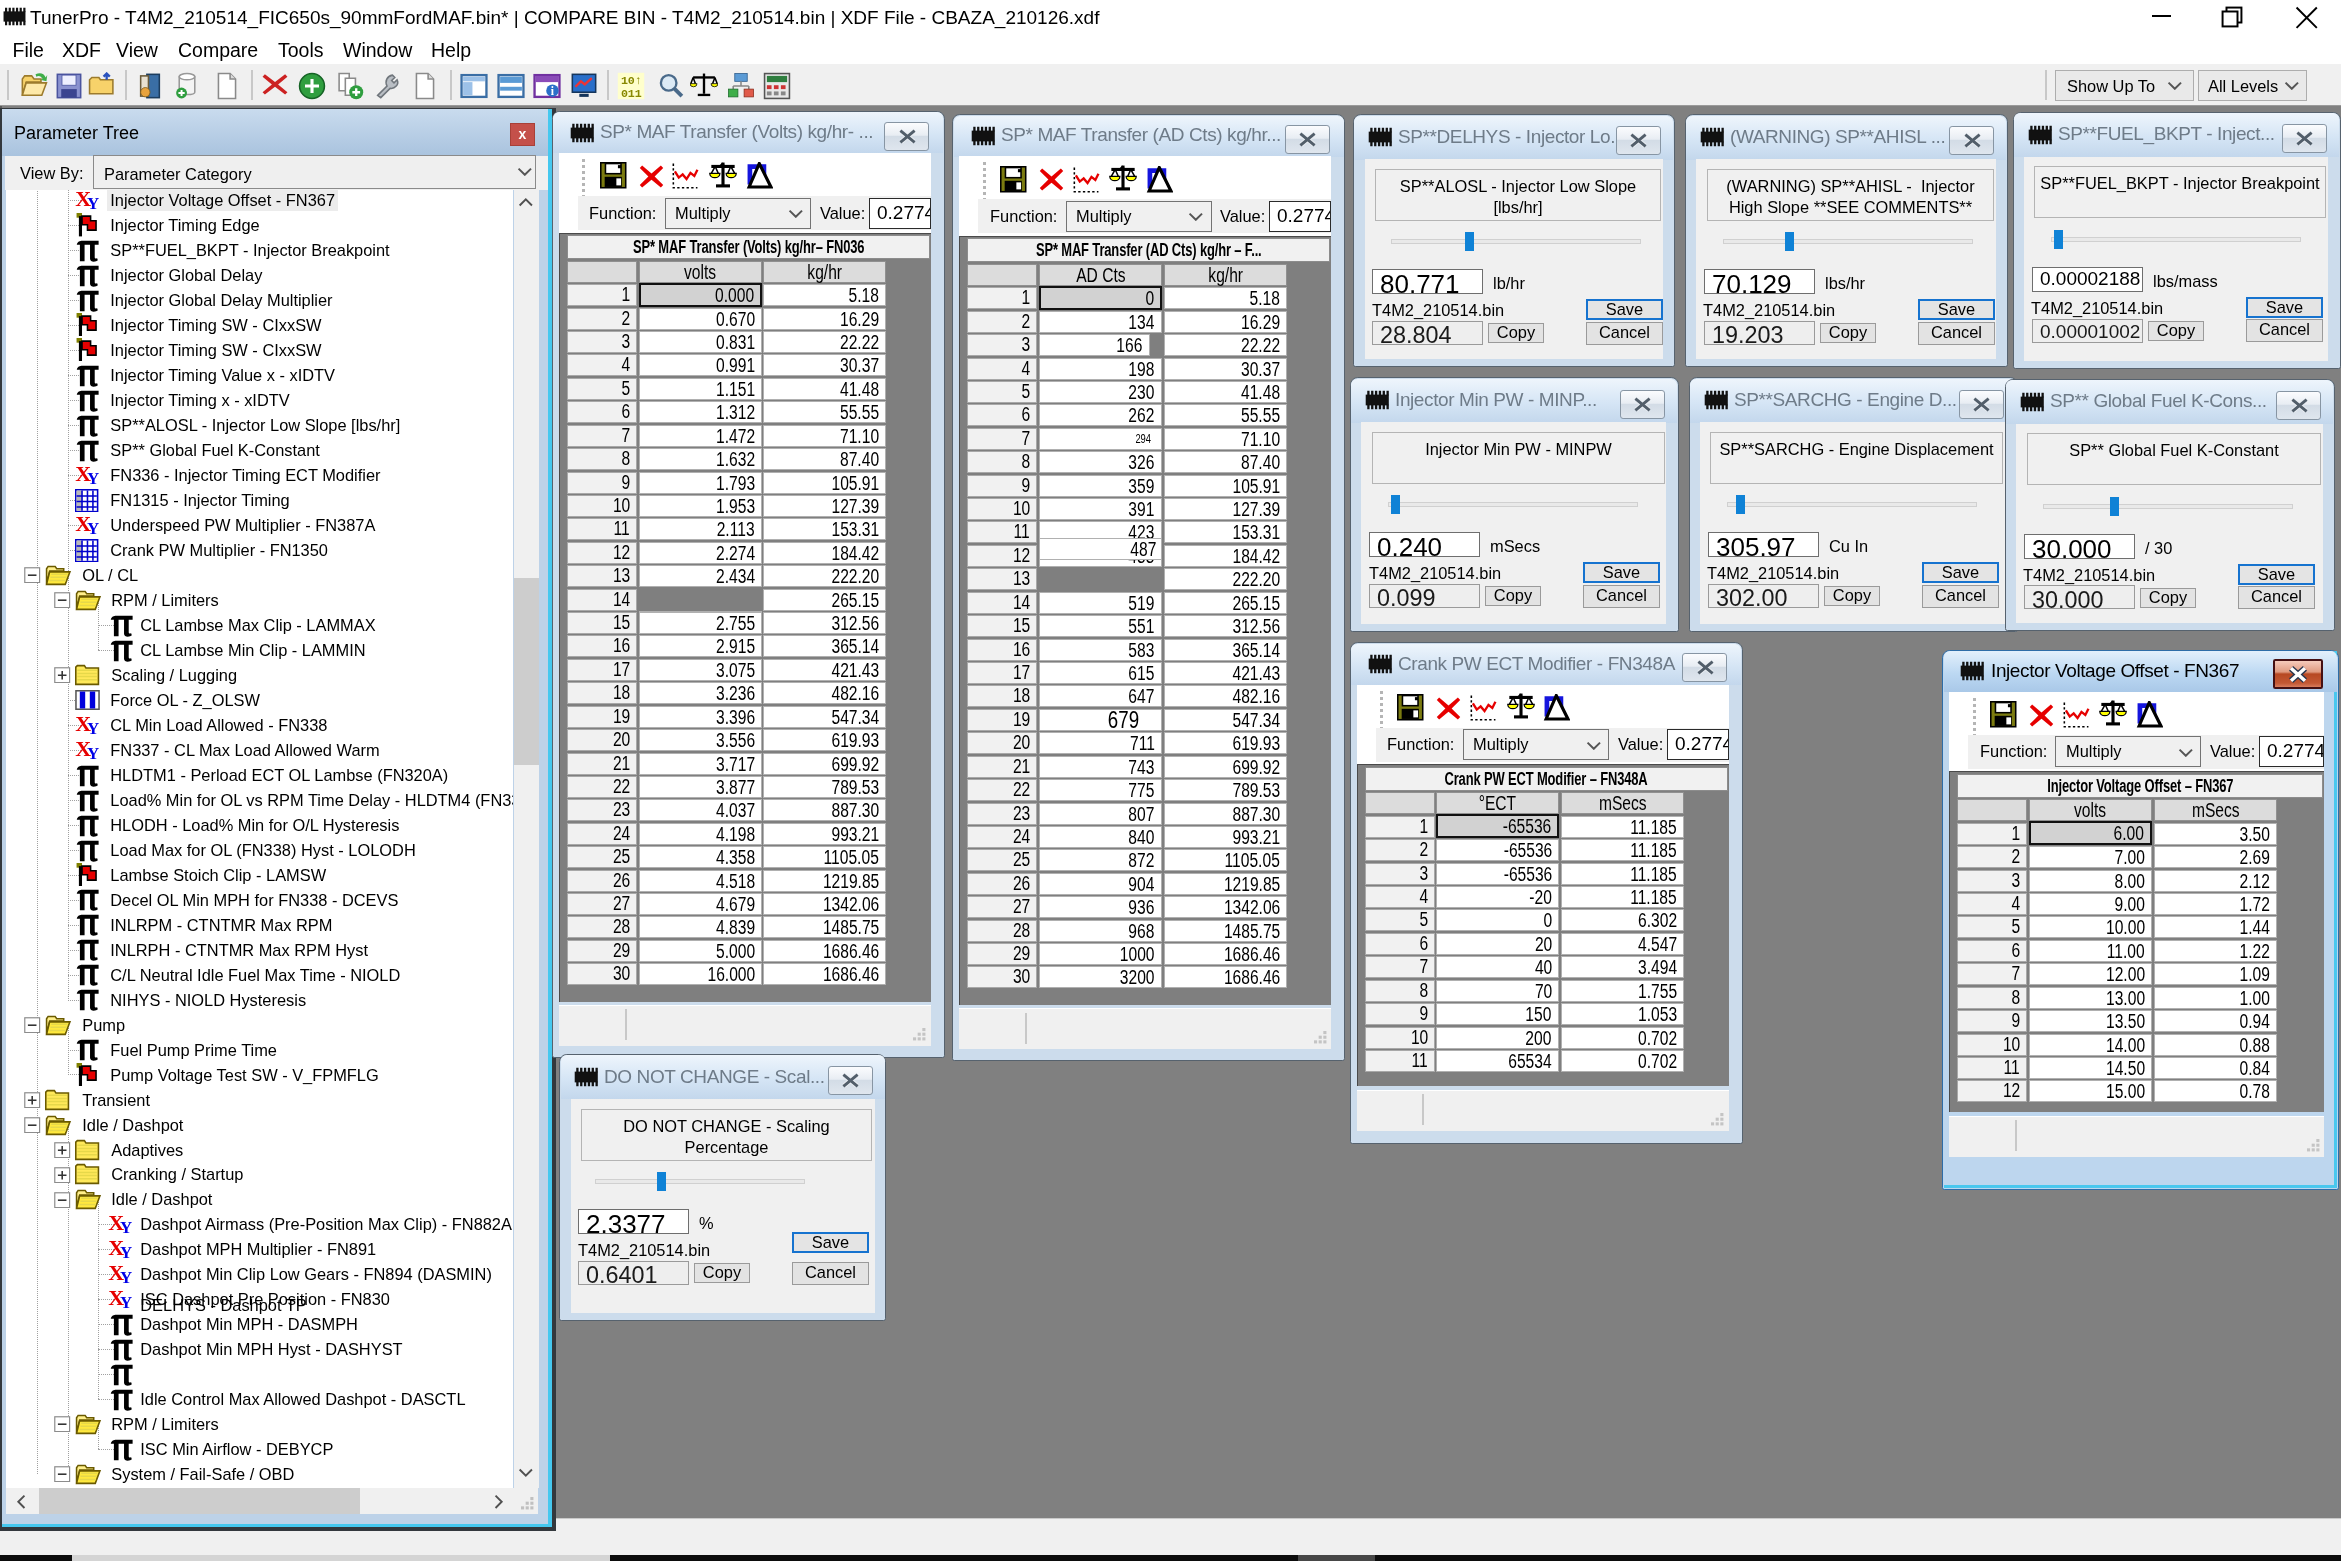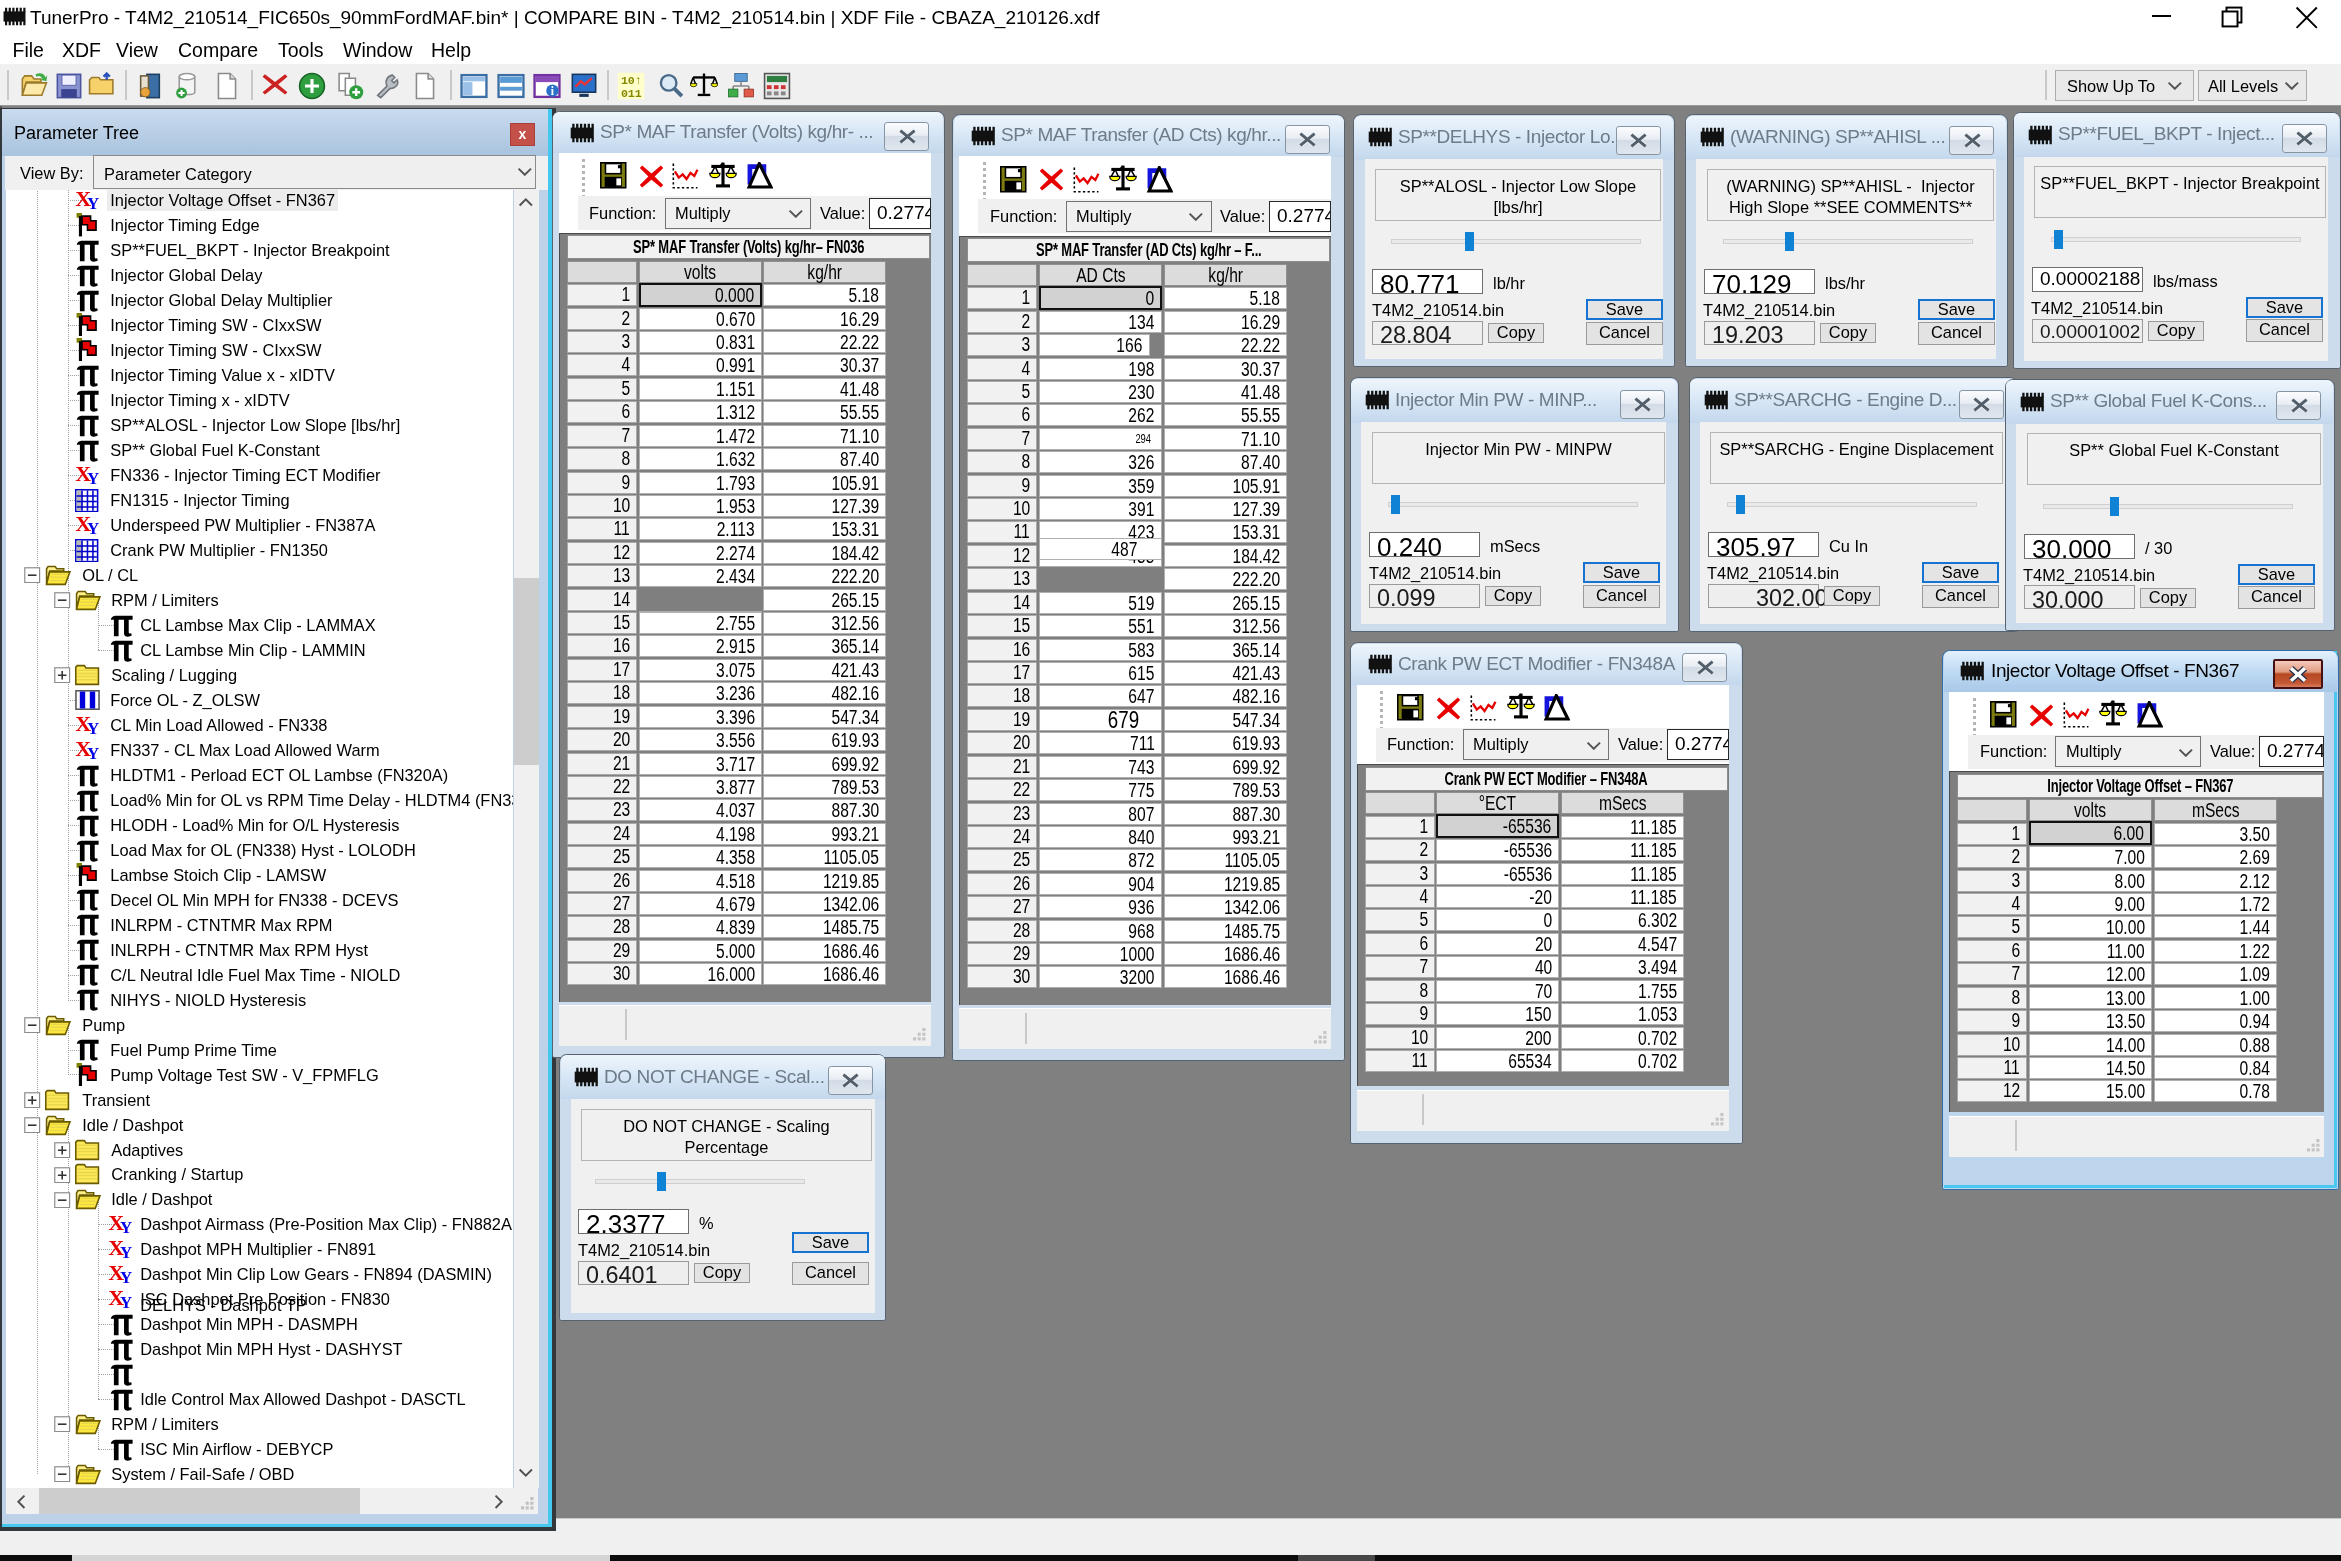--- a/index.html
+++ b/index.html
@@ -850,21 +850,21 @@
 <div class="rhd" style="left:967px;top:498px;width:70px;height:22px;font-size:20px;line-height:19.5px;padding-right:6.2px"><span class="cn">10</span></div>
 <div class="dcell" style="left:1039px;top:498px;width:123px;height:22px;font-size:20px;line-height:20px;padding-right:6.2px"><span class="cn">391</span></div>
 <div class="dcell" style="left:1164px;top:498px;width:123px;height:22px;font-size:20px;line-height:20px;padding-right:6.2px"><span class="cn">127.39</span></div>
 <div class="rhd" style="left:967px;top:521px;width:70px;height:22px;font-size:20px;line-height:19.5px;padding-right:6.2px"><span class="cn">11</span></div>
 <div class="dcell" style="left:1039px;top:521px;width:123px;height:22px;font-size:20px;line-height:20px;padding-right:6.2px"><span class="cn">423</span></div>
 <div class="dcell" style="left:1164px;top:521px;width:123px;height:22px;font-size:20px;line-height:20px;padding-right:6.2px"><span class="cn">153.31</span></div>
 <div class="rhd" style="left:967px;top:545px;width:70px;height:22px;font-size:20px;line-height:19.5px;padding-right:6.2px"><span class="cn">12</span></div>
 <div class="dcell" style="left:1039px;top:545px;width:123px;height:22px;font-size:20px;line-height:20px;padding-right:6.2px"><span class="cn">455</span></div>
 <div class="dcell" style="left:1164px;top:545px;width:123px;height:22px;font-size:20px;line-height:20px;padding-right:6.2px"><span class="cn">184.42</span></div>
 <div class="rhd" style="left:967px;top:568px;width:70px;height:22px;font-size:20px;line-height:19.5px;padding-right:6.2px"><span class="cn">13</span></div>
-<div class="dcell" style="left:1039px;top:538px;width:123px;height:22px;font-size:20px;line-height:20px;padding-right:24px"><span class="cn">487</span></div>
+<div class="dcell" style="left:1039px;top:538px;width:123px;height:22px;font-size:20px;line-height:20px;padding-right:5px"><span class="cn">487</span></div>
 <div class="dcell" style="left:1164px;top:568px;width:123px;height:22px;font-size:20px;line-height:20px;padding-right:6.2px"><span class="cn">222.20</span></div>
 <div class="rhd" style="left:967px;top:592px;width:70px;height:22px;font-size:20px;line-height:19.5px;padding-right:6.2px"><span class="cn">14</span></div>
 <div class="dcell" style="left:1039px;top:592px;width:123px;height:22px;font-size:20px;line-height:20px;padding-right:6.2px"><span class="cn">519</span></div>
 <div class="dcell" style="left:1164px;top:592px;width:123px;height:22px;font-size:20px;line-height:20px;padding-right:6.2px"><span class="cn">265.15</span></div>
 <div class="rhd" style="left:967px;top:615px;width:70px;height:22px;font-size:20px;line-height:19.5px;padding-right:6.2px"><span class="cn">15</span></div>
 <div class="dcell" style="left:1039px;top:615px;width:123px;height:22px;font-size:20px;line-height:20px;padding-right:6.2px"><span class="cn">551</span></div>
 <div class="dcell" style="left:1164px;top:615px;width:123px;height:22px;font-size:20px;line-height:20px;padding-right:6.2px"><span class="cn">312.56</span></div>
 <div class="rhd" style="left:967px;top:639px;width:70px;height:22px;font-size:20px;line-height:19.5px;padding-right:6.2px"><span class="cn">16</span></div>
 <div class="dcell" style="left:1039px;top:639px;width:123px;height:22px;font-size:20px;line-height:20px;padding-right:6.2px"><span class="cn">583</span></div>
 <div class="dcell" style="left:1164px;top:639px;width:123px;height:22px;font-size:20px;line-height:20px;padding-right:6.2px"><span class="cn">365.14</span></div>
@@ -1335,21 +1335,21 @@
 <div class="ab" style="left:1700px;top:422px;width:305px;height:202px;background:#f0f0f0"></div>
 <div class="gbox" style="left:1710px;top:432px;width:293px;height:52px;line-height:21px;padding-top:6.2px">SP**SARCHG - Engine Displacement</div>
 <div class="sl-track" style="left:1727px;top:502px;width:250px"></div>
 <div class="sl-thumb" style="left:1736px;top:495px"></div>
 <div class="ab" style="left:1708px;top:532px;width:111px;height:25px;background:#fff;border:1.6px solid #6e6e6e"></div>
 <div class="bigval" style="left:1716px;top:534px;font-size:26px">305.97</div>
 <div class="unit" style="left:1829px;top:537px">Cu In</div>
 <div class="unit" style="left:1707px;top:564px">T4M2_210514.bin</div>
 <div class="btn dflt" style="left:1922px;top:562px;width:77px;height:21px;line-height:17px">Save</div>
 <div class="ab" style="left:1708px;top:584px;width:111px;height:24px;background:#eeeeee;border:1.6px solid #9a9a9a"></div>
-<div class="bigval" style="left:1756px;top:587px;color:#1a1a1a;font-size:23.4px">302.00</div>
+<div class="bigval" style="left:1716px;top:587px;color:#1a1a1a;font-size:23.4px">302.00</div>
 <div class="btn" style="left:1824px;top:586px;width:56px;height:19.5px;line-height:16.4px">Copy</div>
 <div class="btn" style="left:1922px;top:585px;width:77px;height:22.6px;line-height:19.5px">Cancel</div>
 <div class="win" style="left:2005px;top:379px;width:330px;height:252px;background:#ccdcec"></div>
 <div class="ab" style="left:2006px;top:380px;width:327px;height:44px;background:linear-gradient(#eef5fc,#d5e5f5 55%,#c3d7ec);border-radius:6.2px 6.2px 0 0"></div>
 <svg style="position:absolute;left:2019px;top:392px" width="26.5" height="20" viewBox="0 0 34 26">
 <rect x="2" y="6" width="30" height="14" fill="#111"></rect>
 <g fill="#111">
 <rect x="4" y="1" width="3" height="6"></rect>
       <rect x="9" y="1" width="3" height="6"></rect>
       <rect x="14" y="1" width="3" height="6"></rect>

